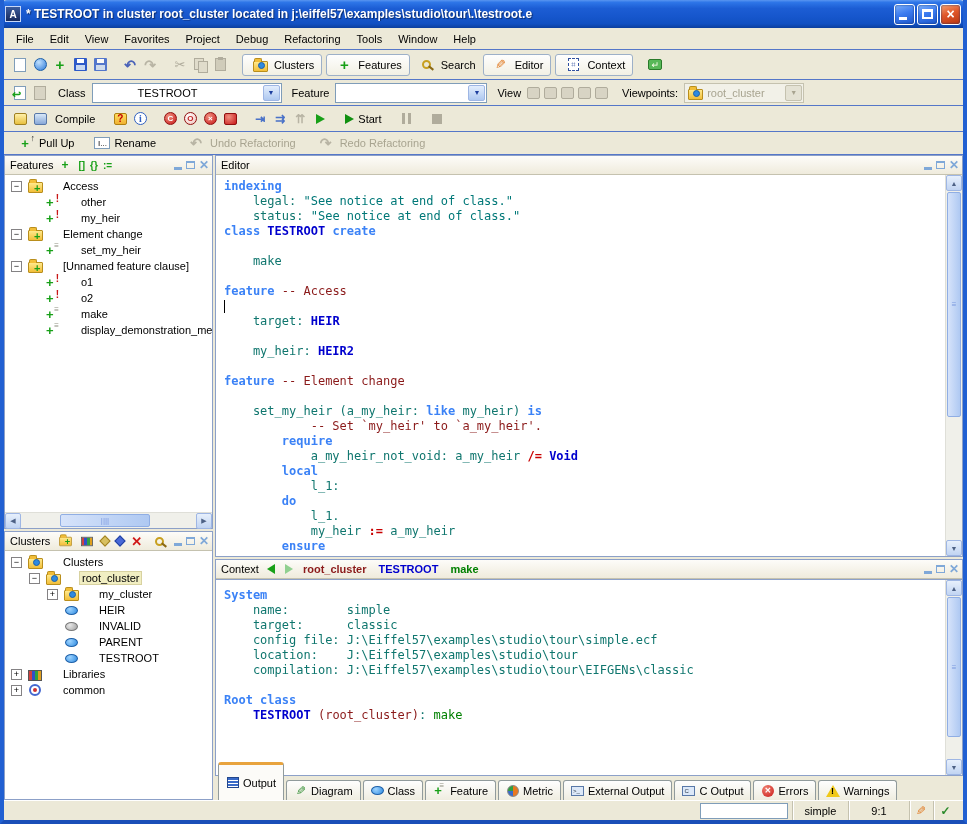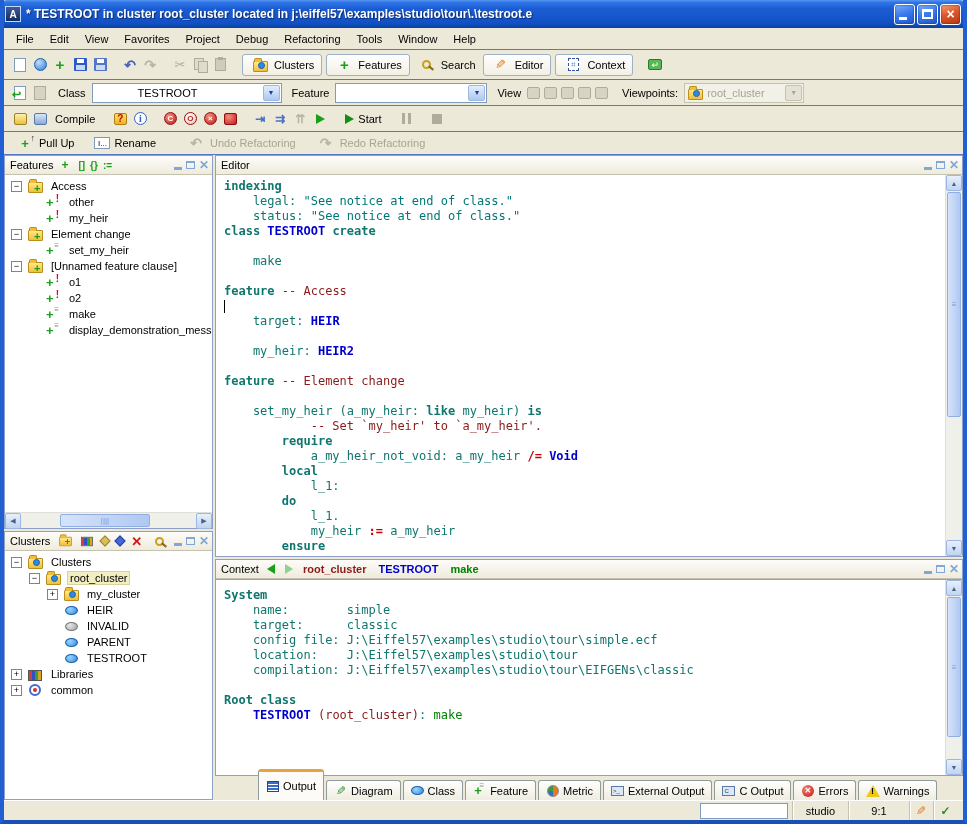--- a/index.html
+++ b/index.html
@@ -123,54 +123,54 @@
   .pmax { width:9px; height:8px; border:1px solid #7FA8D8; border-top:2px solid #7FA8D8; }
   .pclose { color:#7FA8D8; font-weight:bold; font-size:12px; line-height:10px; }
 
   .features-panel { height:374px; flex:0 0 374px; }
   .clusters-panel { flex:1; margin-top:2px; }
   .editor-panel { height:402px; flex:0 0 402px; }
   .context-panel { height:217px; flex:0 0 217px; margin-top:2px; }
 
   .treewrap { flex:1; overflow:hidden; background:#fff; padding-top:3px; }
   .trow { height:16px; display:flex; align-items:center; white-space:nowrap; }
-  .trow .tlabel { margin-left:4px; padding:0 2px; }
+  .trow .tlabel { margin-left:16px; padding:0 2px; }
   .trow.sel .tlabel { background:#F1EEC2; border:1px solid #D8D2A0; }
   .expander { width:11px; height:11px; flex:0 0 11px; border:1px solid #848284; background:#fff; font-size:9px; line-height:8px;
     text-align:center; color:#000; margin-right:3px; }
   .expander.none { border:none; background:transparent; }
 
   .hscroll { height:16px; flex:0 0 16px; background:#F0F0EA; border-top:1px solid #DFDFD8; position:relative; display:flex; justify-content:space-between; }
   .vscroll { width:17px; flex:0 0 17px; background:#F0F0EA; border-left:1px solid #DFDFD8; position:relative; display:flex; flex-direction:column; justify-content:space-between; }
   .sbtn { width:16px; height:16px; background:linear-gradient(#E7F0FC,#C1D4F2); border:1px solid #9EB6E4; border-radius:2px;
     color:#4D6185; font-size:7px; display:flex; align-items:center; justify-content:center; }
   .sthumb { position:absolute; background:linear-gradient(90deg,#D6E3FA,#AFC9F2); border:1px solid #90AEE4; border-radius:2px;
     display:flex; align-items:center; justify-content:center; color:#7A98DF; font-size:8px; }
   .sthumb.h { top:1px; bottom:1px; } .sthumb.v { left:1px; right:1px; }
 
   
   .codewrap { flex:1; display:flex; min-height:0; }
   .code { flex:1; overflow:hidden; padding:4px 0 0 8px; font-family:"DejaVu Sans Mono",monospace; font-size:12px; background:#fff; }
   .cl { height:15px; line-height:15px; white-space:pre; }
-  .tk-kw { color:#0f766e; font-weight:bold; }
+  .tk-kw { color:#3b82f6; font-weight:bold; }
   .tk-cls { color:#0000CD; font-weight:bold; }
   .tk-str { color:#007878; }
   .tk-cmt { color:#8B1A1A; }
   .tk-op { color:#C80000; font-weight:bold; }
   .tk-feat { color:#008000; }
   .tk-pl { color:#0f766e; }
   .caret { display:inline-block; width:1px; height:13px; background:#000; vertical-align:middle; }
 
   .ctx-crumbs { display:flex; align-items:center; gap:10px; font-size:11px; font-weight:bold; }
 
   
   .tabsrow { height:24px; flex:0 0 24px; display:flex; align-items:flex-end; padding-left:3px; background:#ECE9D8; }
   .tab { height:20px; border:1px solid #919B9C; border-bottom:none; border-radius:3px 3px 0 0;
     background:linear-gradient(#FEFEFE,#EFEDE0); display:flex; gap:4px; padding:0 7px; align-items:center; margin-right:2px; font-size:11px; }
-  .tab.sel { height:31px; background:#FCFBF8; border-top:3px solid #E8A33D;margin-left:40px; }
+  .tab.sel { height:38px; background:#FCFBF8; border-top:3px solid #E8A33D; }
   .ti { width:13px; height:13px; display:inline-flex; align-items:center; justify-content:center; }
   .ti-output { width:12px; height:11px; background:#3A6BC8; border:1px solid #23478C;
     background-image:repeating-linear-gradient(#3A6BC8 0 2px,#fff 2px 3px); }
   .ti-diagram { color:#2E8B2E; font-size:12px; transform:scaleX(-1); }
   .ti-metric { width:12px; height:12px; border-radius:50%; background:conic-gradient(#E87820 0 50%,#3A6BC8 50% 75%,#30A040 75% 100%); border:1px solid #888; }
   .ti-console { width:13px; height:10px; background:#DCE8F8; border:1px solid #5878A8; font-size:6px; color:#234; display:flex; align-items:center; justify-content:flex-start; padding-left:1px; }
   .ti-errors { width:12px; height:12px; border-radius:50%; background:radial-gradient(circle at 35% 30%,#F08070,#C81818); color:#fff; font-size:8px; font-weight:bold; display:flex; align-items:center; justify-content:center; }
   .ti-warn { width:0; height:0; border-left:7px solid transparent; border-right:7px solid transparent; border-bottom:12px solid #F0C818; position:relative; }
   .ti-warn::after { content:"!"; position:absolute; left:-2px; top:1px; font-size:9px; font-weight:bold; color:#000; }
 
@@ -708,21 +708,21 @@
             </span>
             <span>Warnings</span>
           </div>
         </div>
     </div>
   </div>
 
   <div class="statusbar">
     <span class="sb-spacer"></span>
     <input class="sb-input" value="" style="">
-    <span class="sb-cell" style="width:56px;">studio</span>
+    <span class="sb-cell" style="width:56px;">simple</span>
     <span class="sb-cell" style="width:61px;">9:1</span>
     <span class="sb-cell" style="width:24px;">
         <span class="ic-statusedit">✎</span>
       </span>
     <span class="sb-cell" style="width:24px;">
         <span class="ic-statuscheck">✓</span>
       </span>
     <span style="width:6px;"></span>
   </div>
 </div>

